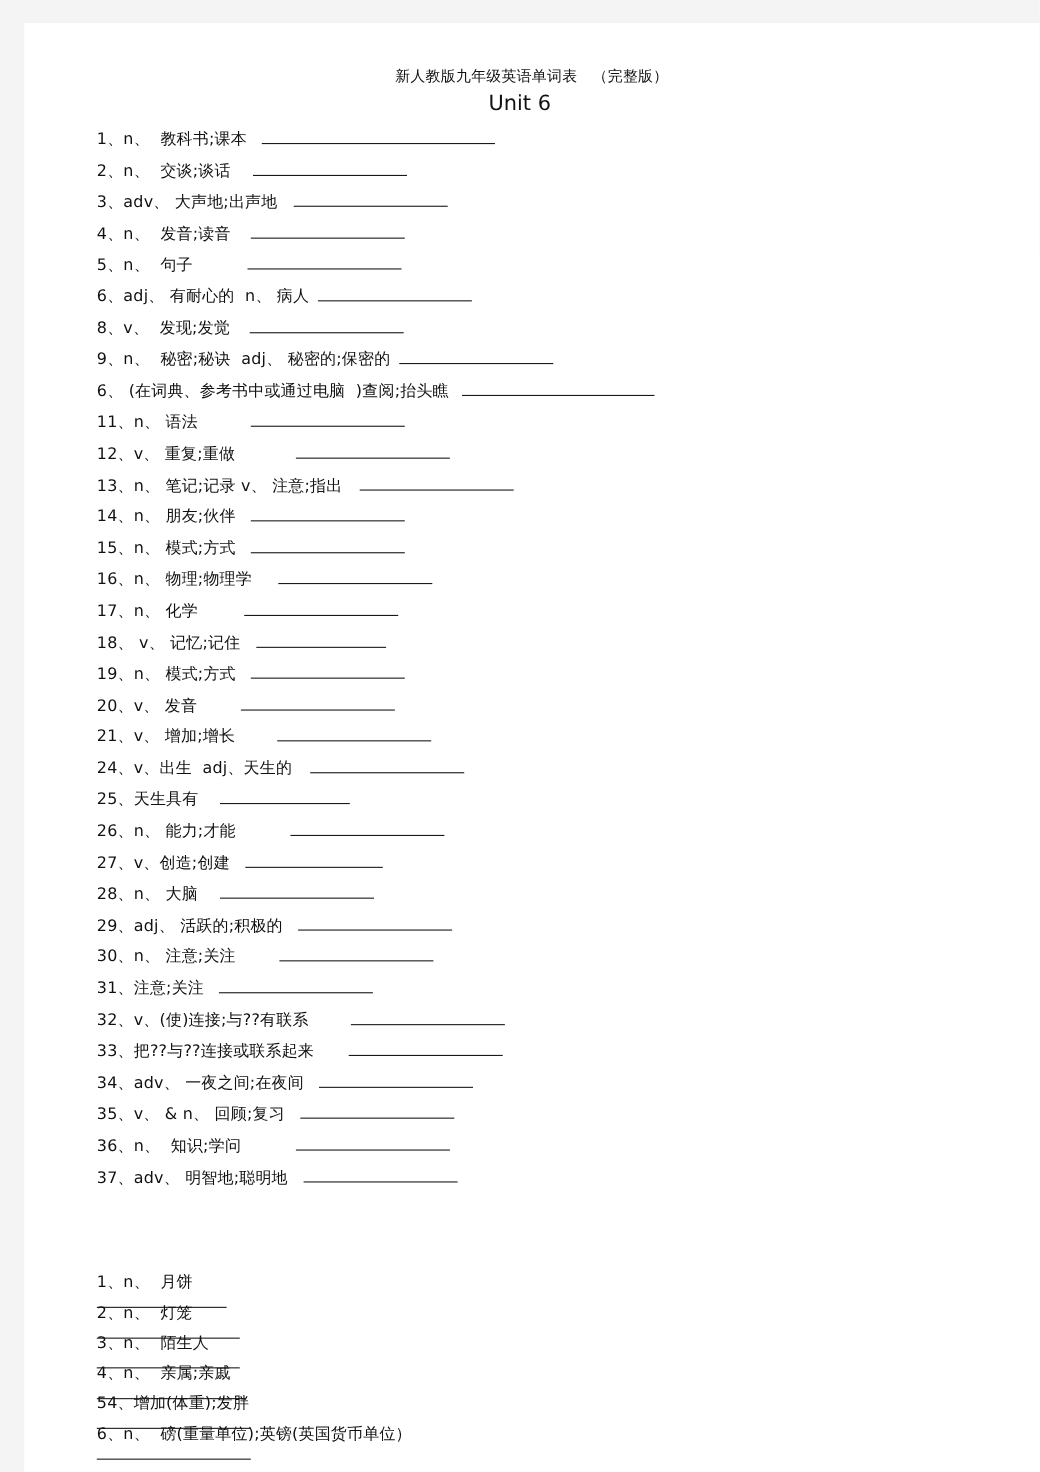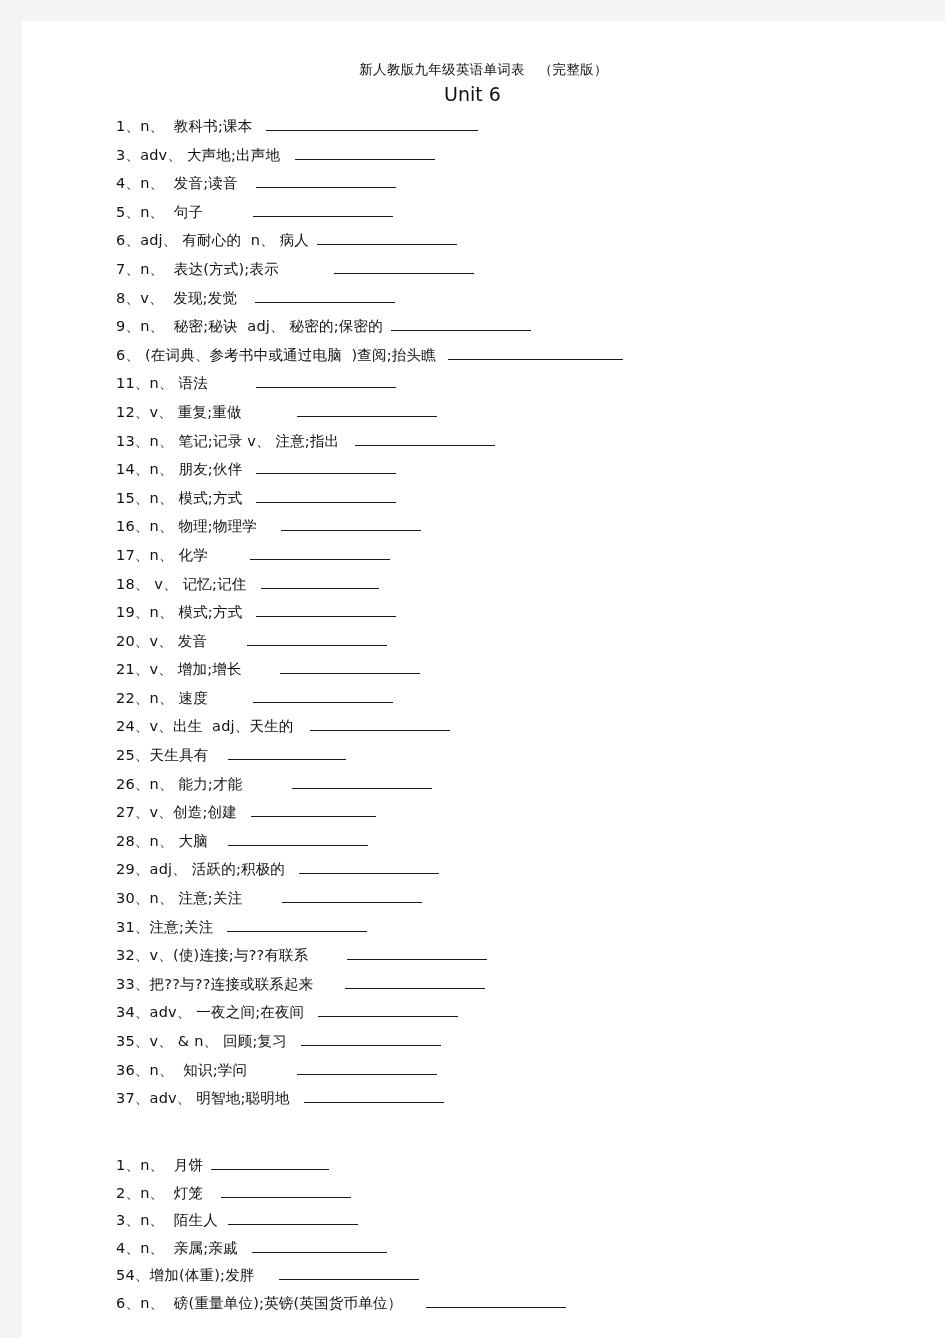--- a/index.html
+++ b/index.html
@@ -50,72 +50,70 @@
     display: flex;
     align-items: baseline;
     height: 28.6px;
     font-size: 14.5px;
     color: #111;
     white-space: pre;
   }
   .row .txt {
     flex: 0 0 auto;
     letter-spacing: 0.2px;
-    margin-left: 28px;
   }
   .row .blank {
     flex: 0 0 auto;
     border-bottom: 1.4px solid #1a1a1a;
     height: 13px;
   }
   .gapcell { flex: 0 0 auto; }
   .unit2-block {
     position: absolute;
     left: 0;
     top: 1118px;
     width: 923px;
   }
   .unit2-heading { width: 923px; margin-left: -22px; width: 945px; }
   .unit2-list {
     margin-top: 17px;
     margin-left: 66px;
   }
-  .unit2-list .row { height: 27.5px; }
+  .unit2-list .row { height: 27.5px; flex-direction: column; }
 </style>
 </head>
 <body>
 
 <div class="page">
 
   <div class="doc-title">新人教版九年级英语单词表　（完整版）</div>
 
   <div class="unit-heading unit1-heading">Unit 6</div>
 
   <div class="content" id="unit1-list">
       <div class="row"><span class="txt">1、n、  教科书;课本</span><span class="gapcell" style="width: 14px;"></span><span class="blank" style="width: 212px;"></span></div>
+      <div class="row"><span class="txt">2、n、  交谈;谈话</span><span class="gapcell" style="width: 20px;"></span><span class="blank" style="width: 140px;"></span></div>
       <div class="row"><span class="txt">3、adv、 大声地;出声地</span><span class="gapcell" style="width: 15px;"></span><span class="blank" style="width: 140px;"></span></div>
       <div class="row"><span class="txt">4、n、  发音;读音</span><span class="gapcell" style="width: 18px;"></span><span class="blank" style="width: 140px;"></span></div>
       <div class="row"><span class="txt">5、n、  句子</span><span class="gapcell" style="width: 50px;"></span><span class="blank" style="width: 140px;"></span></div>
       <div class="row"><span class="txt">6、adj、 有耐心的  n、 病人</span><span class="gapcell" style="width: 8px;"></span><span class="blank" style="width: 140px;"></span></div>
-      <div class="row"><span class="txt">7、n、  表达(方式);表示</span><span class="gapcell" style="width: 55px;"></span><span class="blank" style="width: 140px;"></span></div>
       <div class="row"><span class="txt">8、v、  发现;发觉</span><span class="gapcell" style="width: 18px;"></span><span class="blank" style="width: 140px;"></span></div>
       <div class="row"><span class="txt">9、n、  秘密;秘诀  adj、 秘密的;保密的</span><span class="gapcell" style="width: 8px;"></span><span class="blank" style="width: 140px;"></span></div>
       <div class="row"><span class="txt">6、 (在词典、参考书中或通过电脑  )查阅;抬头瞧</span><span class="gapcell" style="width: 12px;"></span><span class="blank" style="width: 175px;"></span></div>
       <div class="row"><span class="txt">11、n、 语法</span><span class="gapcell" style="width: 48px;"></span><span class="blank" style="width: 140px;"></span></div>
       <div class="row"><span class="txt">12、v、 重复;重做</span><span class="gapcell" style="width: 55px;"></span><span class="blank" style="width: 140px;"></span></div>
       <div class="row"><span class="txt">13、n、 笔记;记录 v、 注意;指出</span><span class="gapcell" style="width: 16px;"></span><span class="blank" style="width: 140px;"></span></div>
       <div class="row"><span class="txt">14、n、 朋友;伙伴</span><span class="gapcell" style="width: 14px;"></span><span class="blank" style="width: 140px;"></span></div>
       <div class="row"><span class="txt">15、n、 模式;方式</span><span class="gapcell" style="width: 14px;"></span><span class="blank" style="width: 140px;"></span></div>
       <div class="row"><span class="txt">16、n、 物理;物理学</span><span class="gapcell" style="width: 24px;"></span><span class="blank" style="width: 140px;"></span></div>
       <div class="row"><span class="txt">17、n、 化学</span><span class="gapcell" style="width: 42px;"></span><span class="blank" style="width: 140px;"></span></div>
       <div class="row"><span class="txt">18、 v、 记忆;记住</span><span class="gapcell" style="width: 14px;"></span><span class="blank" style="width: 118px;"></span></div>
       <div class="row"><span class="txt">19、n、 模式;方式</span><span class="gapcell" style="width: 14px;"></span><span class="blank" style="width: 140px;"></span></div>
       <div class="row"><span class="txt">20、v、 发音</span><span class="gapcell" style="width: 40px;"></span><span class="blank" style="width: 140px;"></span></div>
       <div class="row"><span class="txt">21、v、 增加;增长</span><span class="gapcell" style="width: 38px;"></span><span class="blank" style="width: 140px;"></span></div>
-      <div class="row"><span class="txt">22、n、 速度</span><span class="gapcell" style="width: 45px;"></span><span class="blank" style="width: 140px;"></span></div>
       <div class="row"><span class="txt">24、v、出生  adj、天生的</span><span class="gapcell" style="width: 16px;"></span><span class="blank" style="width: 140px;"></span></div>
       <div class="row"><span class="txt">25、天生具有</span><span class="gapcell" style="width: 20px;"></span><span class="blank" style="width: 118px;"></span></div>
       <div class="row"><span class="txt">26、n、 能力;才能</span><span class="gapcell" style="width: 50px;"></span><span class="blank" style="width: 140px;"></span></div>
       <div class="row"><span class="txt">27、v、创造;创建</span><span class="gapcell" style="width: 14px;"></span><span class="blank" style="width: 125px;"></span></div>
       <div class="row"><span class="txt">28、n、 大脑</span><span class="gapcell" style="width: 20px;"></span><span class="blank" style="width: 140px;"></span></div>
       <div class="row"><span class="txt">29、adj、 活跃的;积极的</span><span class="gapcell" style="width: 14px;"></span><span class="blank" style="width: 140px;"></span></div>
       <div class="row"><span class="txt">30、n、 注意;关注</span><span class="gapcell" style="width: 40px;"></span><span class="blank" style="width: 140px;"></span></div>
       <div class="row"><span class="txt">31、注意;关注</span><span class="gapcell" style="width: 14px;"></span><span class="blank" style="width: 140px;"></span></div>
       <div class="row"><span class="txt">32、v、(使)连接;与??有联系</span><span class="gapcell" style="width: 38px;"></span><span class="blank" style="width: 140px;"></span></div>
       <div class="row"><span class="txt">33、把??与??连接或联系起来</span><span class="gapcell" style="width: 32px;"></span><span class="blank" style="width: 140px;"></span></div>

